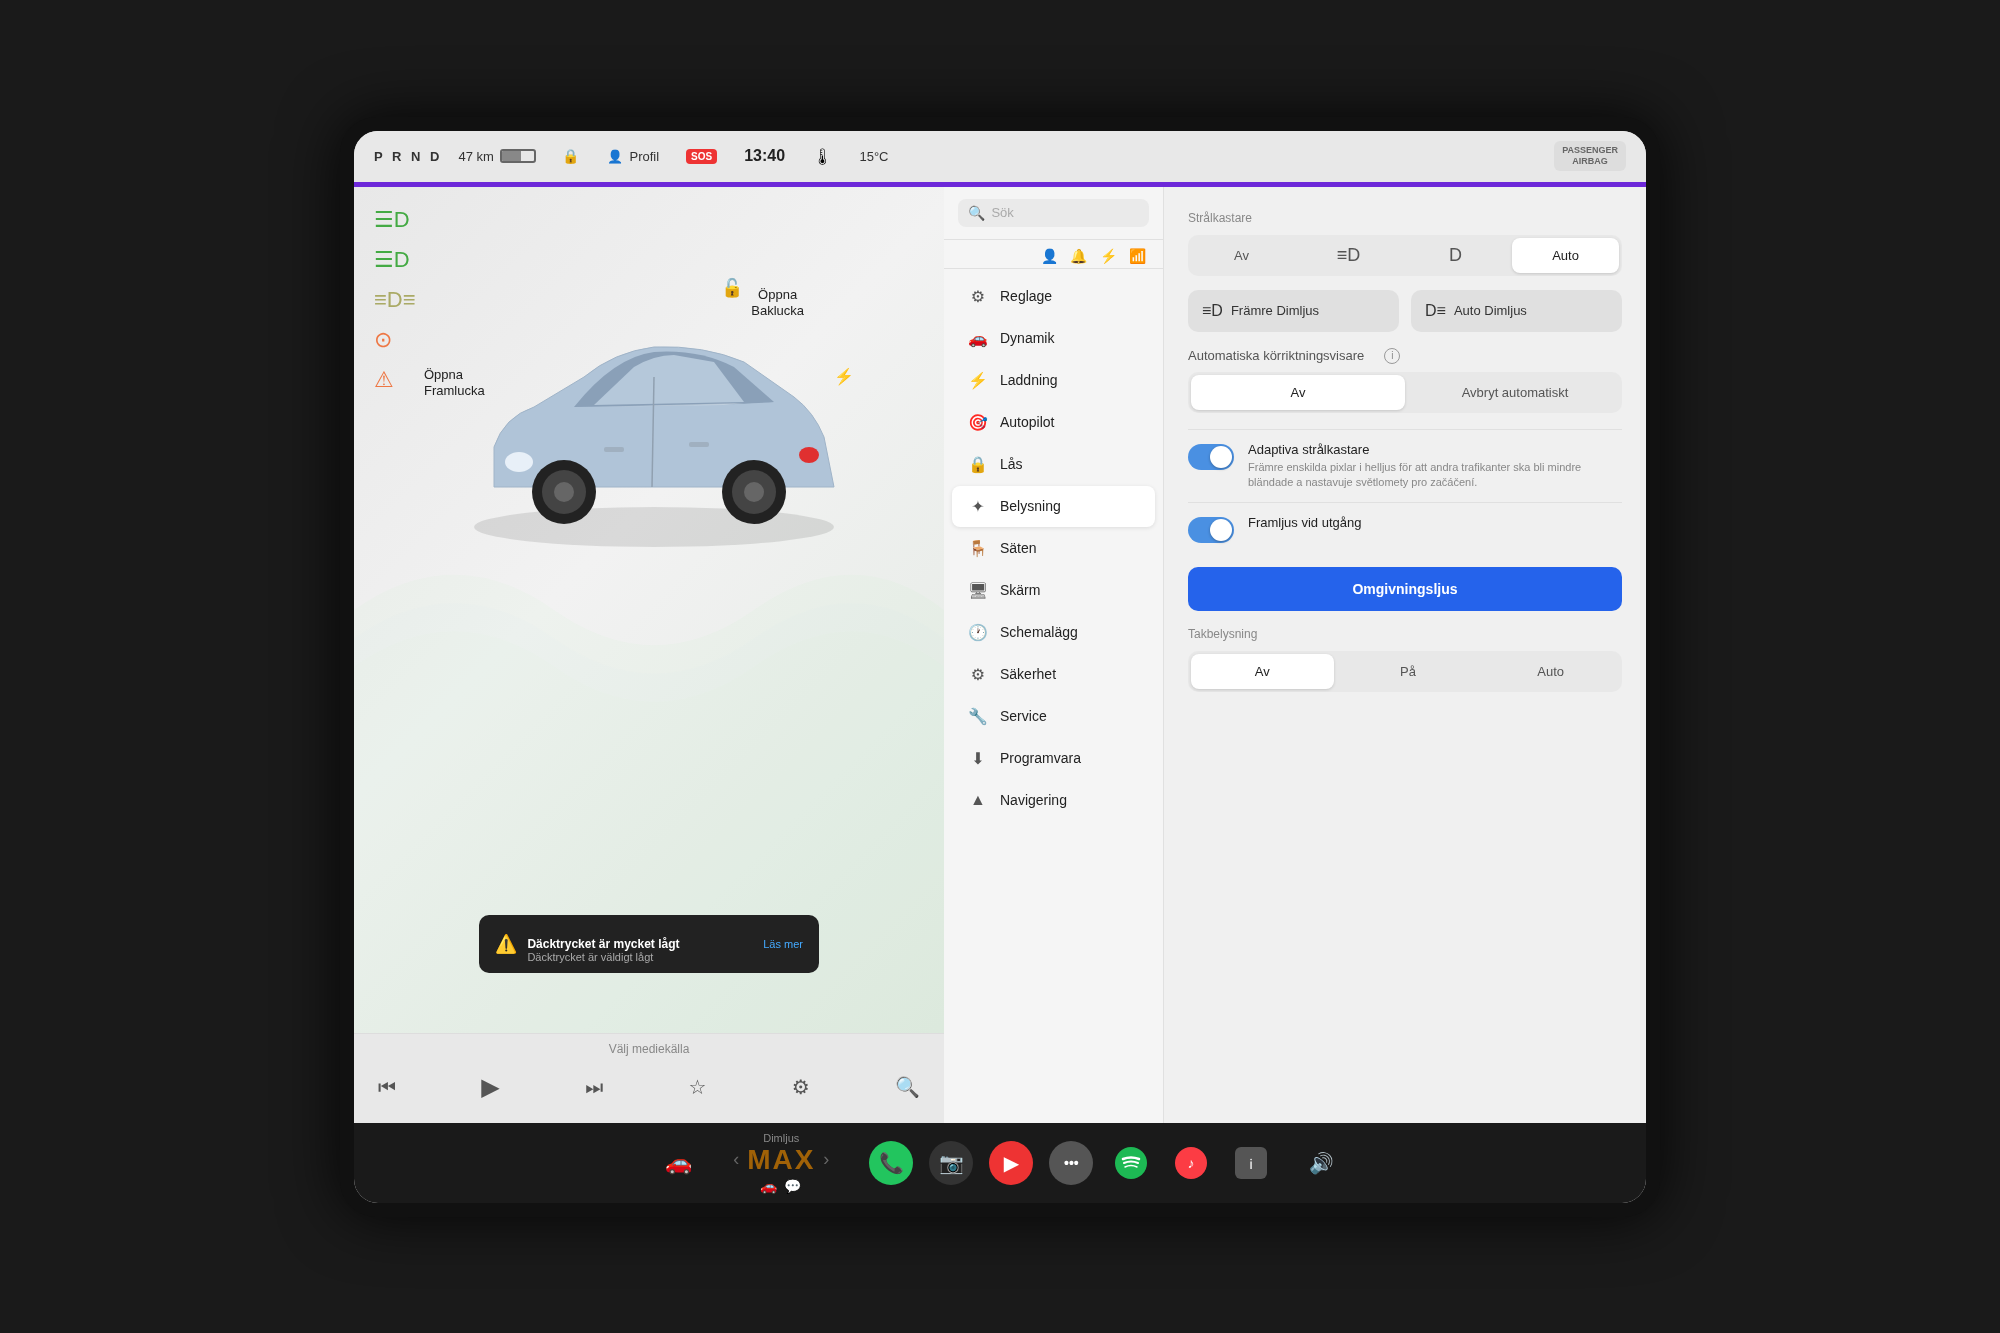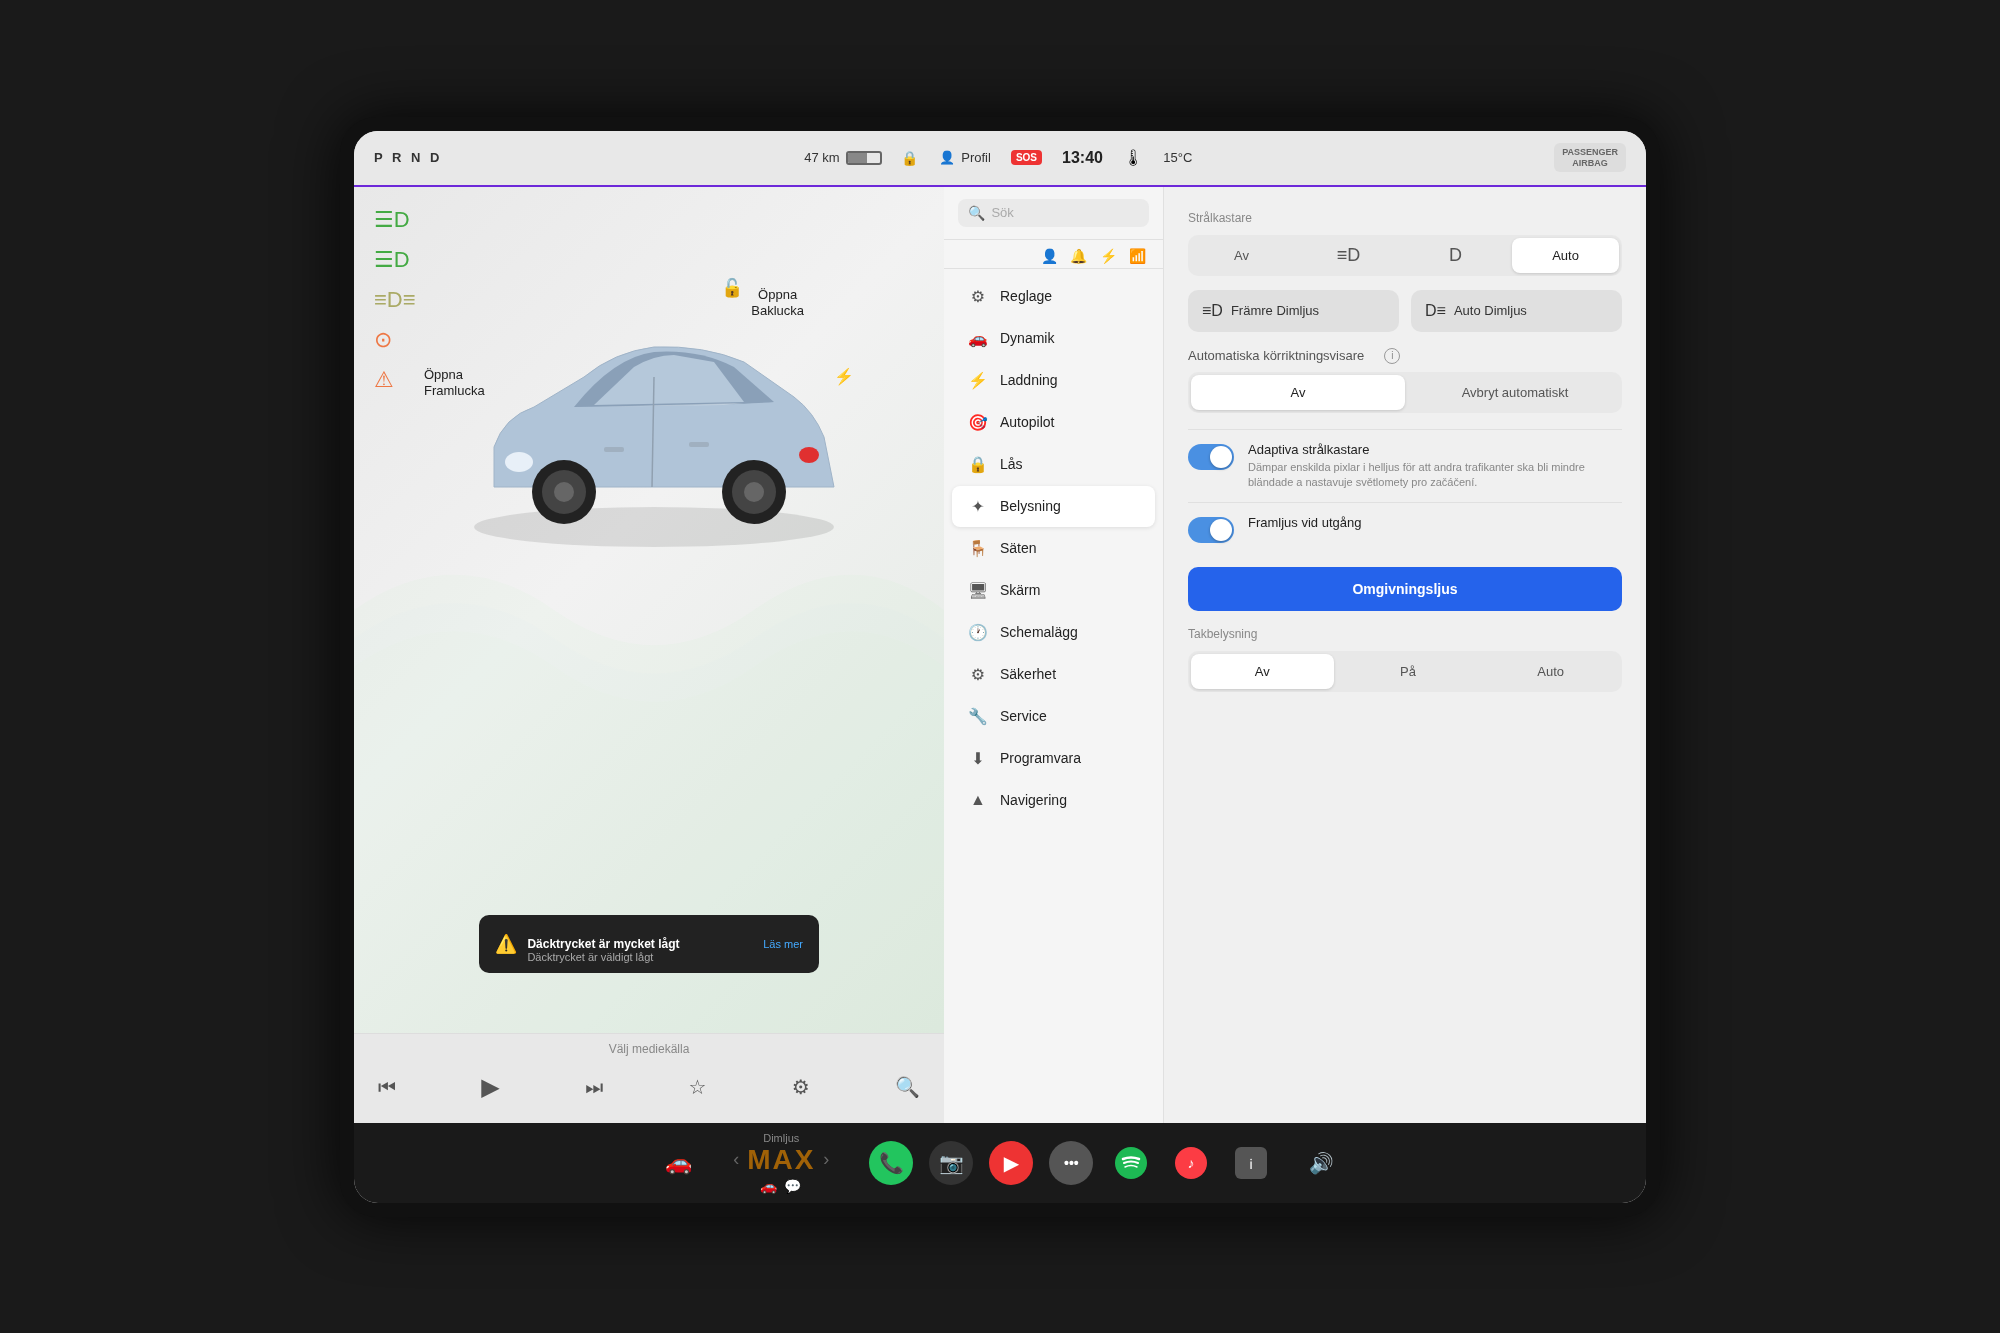--- a/index.html
+++ b/index.html
@@ -34,35 +34,34 @@
     }
 
     
     .status-bar {
       height: 56px;
       background: #e8e8e8;
       display: flex;
       align-items: center;
       padding: 0 20px;
       gap: 16px;
-      border-bottom: 2px solid #6d28d9;
+      border-bottom: 5px solid #6d28d9;
       flex-shrink: 0;
     }
     .prnd {
       font-size: 13px;
       font-weight: 600;
       letter-spacing: 3px;
       color: #333;
     }
     .status-bar-center {
       flex: 1;
       display: flex;
       align-items: center;
-      justify-content: center;
-      gap: 20px;
+      gap: 27px;
     }
     .battery-info {
       display: flex;
       align-items: center;
       gap: 6px;
       font-size: 13px;
       color: #333;
     }
     .battery-bar {
       width: 36px;
@@ -784,21 +783,21 @@
             <div class="korr-option active">Av</div>
             <div class="korr-option">Avbryt automatiskt</div>
           </div>
         </div>
 
         
         <div class="toggle-row">
           <div class="toggle"></div>
           <div class="toggle-text-area">
             <div class="toggle-title">Adaptiva strålkastare</div>
-            <div class="toggle-desc">Dämpar enskilda pixlar i helljus för att andra trafikanter ska bli mindre bländade a nastavuje světlomety pro začáčení.</div>
+            <div class="toggle-desc">Främre enskilda pixlar i helljus för att andra trafikanter ska bli mindre bländade a nastavuje světlomety pro začáčení.</div>
           </div>
         </div>
 
         
         <div class="toggle-row">
           <div class="toggle"></div>
           <div class="toggle-text-area">
             <div class="toggle-title">Framljus vid utgång</div>
           </div>
         </div>

